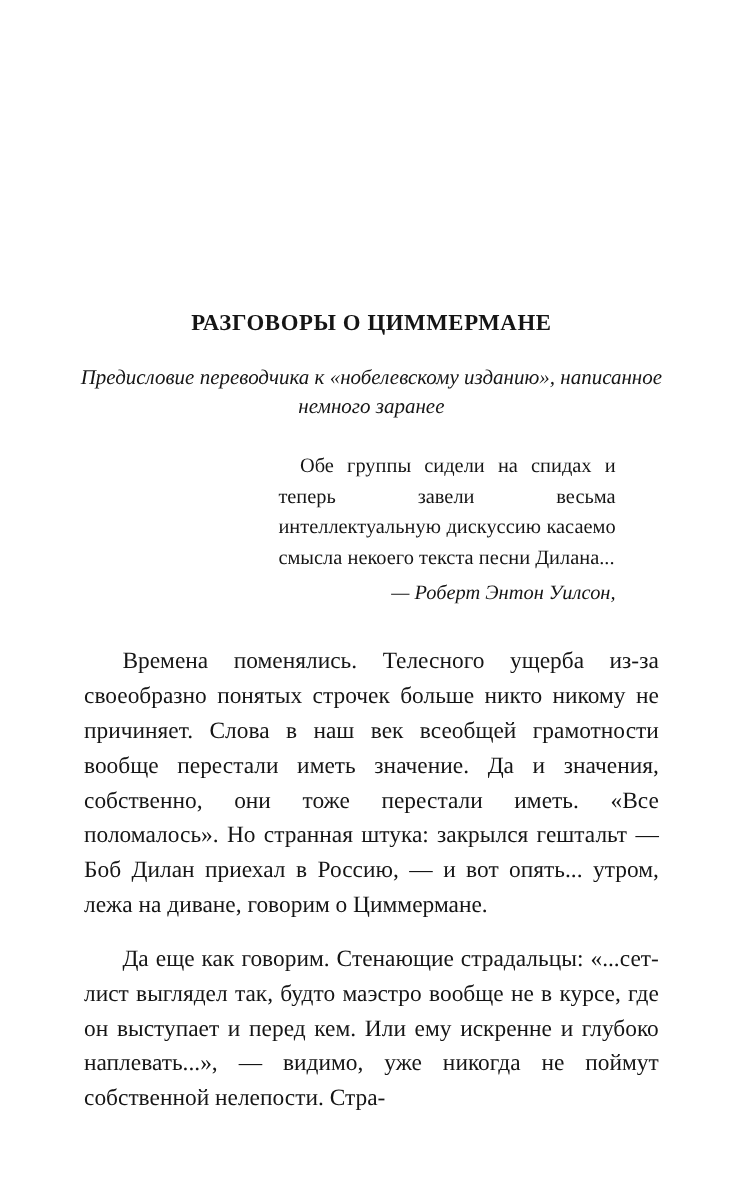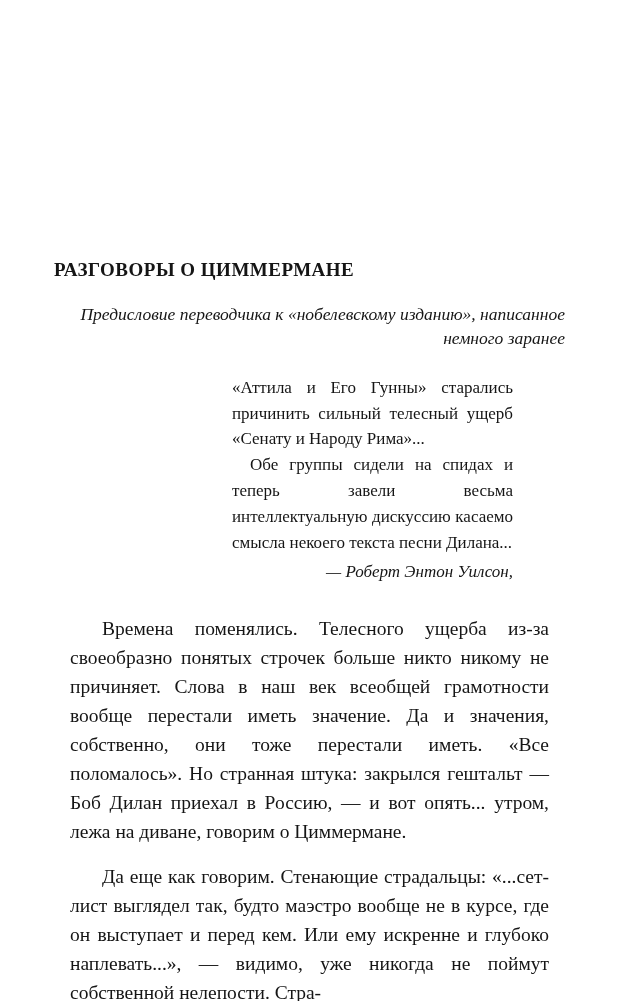--- a/index.html
+++ b/index.html
@@ -15,28 +15,29 @@
     box-sizing: border-box;
     padding: 258px 55px 0 54px;
     font-family: "Liberation Serif", "DejaVu Serif", serif;
     color: #151515;
     overflow: hidden;
   }
   .chapter-title {
     margin: 0 0 20px 0;
     font-size: 19px;
     font-weight: bold;
+    text-align: center;
     letter-spacing: 0.5px;
     line-height: 1.25;
   }
   .chapter-subtitle {
     margin: 0 0 24px 0;
     font-size: 17.5px;
     font-style: italic;
-    text-align: right;
+    text-align: center;
     line-height: 1.4;
   }
   .epigraph {
     margin-left: 178px;
     width: 281px;
     font-size: 17px;
     line-height: 1.52;
     text-align: justify;
   }
   .epigraph p {
@@ -69,21 +70,20 @@
 </head>
 <body>
 
 <div class="page">
 
   <h1 class="chapter-title">РАЗГОВОРЫ О ЦИММЕРМАНЕ</h1>
 
   <div class="chapter-subtitle">Предисловие переводчика к «нобелевскому изданию», написанное немного заранее</div>
 
   <div class="epigraph">
-    <p>«Аттила и Его Гунны» старались причинить сильный телесный ущерб «Сенату и Народу Рима»...</p>
     <p class="indented">Обе группы сидели на спидах и теперь завели весьма интеллектуальную дискуссию касаемо смысла некоего текста песни Дилана...</p>
     <div class="epigraph-attribution">
       <div>— Роберт Энтон Уилсон,</div>
     </div>
   </div>
 
   <div class="body-text">
     <p>Времена поменялись. Телесного ущерба из-за своеобразно понятых строчек больше никто никому не причиняет. Слова в наш век всеобщей грамотности вообще перестали иметь значение. Да и значения, собственно, они тоже перестали иметь. «Все поломалось». Но странная штука: закрылся гештальт — Боб Дилан приехал в Россию, — и вот опять... утром, лежа на диване, говорим о Циммермане.</p>
     <p>Да еще как говорим. Стенающие страдальцы: «...сет-лист выглядел так, будто маэстро вообще не в курсе, где он выступает и перед кем. Или ему искренне и глубоко наплевать...», — видимо, уже никогда не поймут собственной нелепости. Стра-</p>
   </div>

